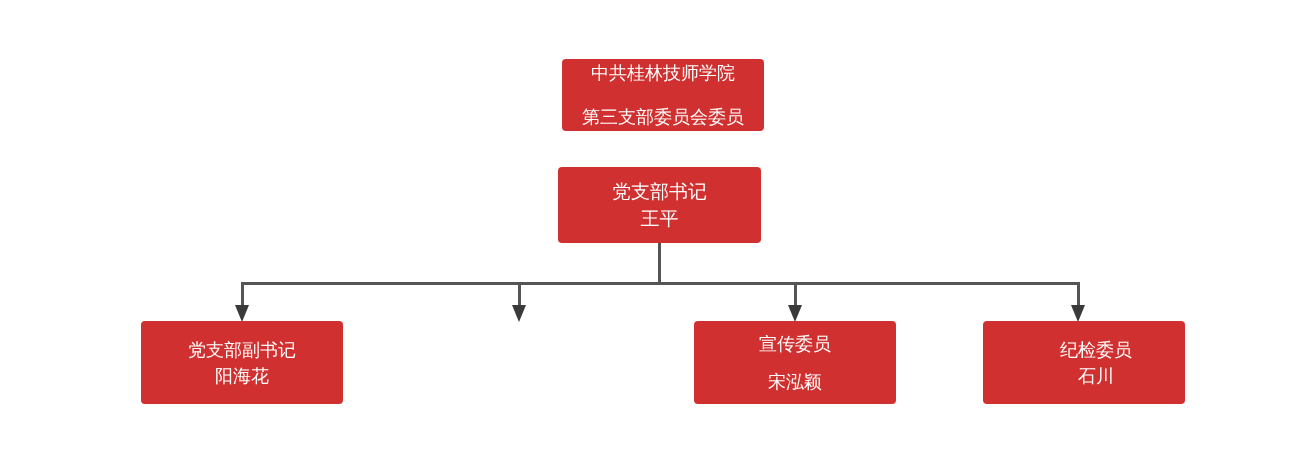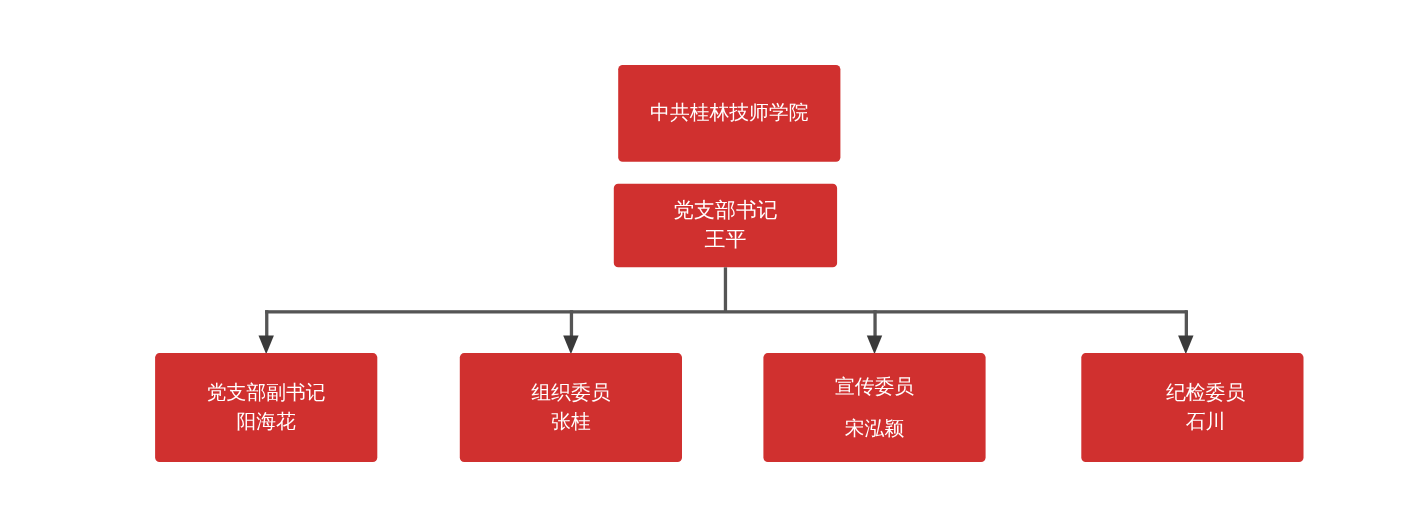--- a/index.html
+++ b/index.html
@@ -36,39 +36,39 @@
   .node .line2 {
     display: block;
     white-space: nowrap;
   }
 
   
   #node-org-header {
     left: 562px;
     top: 59px;
     width: 202px;
-    height: 88px;
+    height: 72px;
     font-size: 18px;
     gap: 18px;
   }
 
   
   #node-secretary {
     left: 558px;
     top: 167px;
     width: 203px;
     height: 76px;
     font-size: 19px;
   }
 
   
   .node-member {
     top: 321px;
     width: 202px;
-    height: 99px;
+    height: 83px;
     font-size: 18px;
   }
   #node-member-0 { left: 141px; }
   #node-member-1 { left: 418px; }
   #node-member-2 { left: 694px; gap: 12px; }
   #node-member-3 { left: 983px; width: 202px; padding-left: 24px; }
 
   
   .connector {
     position: absolute;
@@ -111,20 +111,21 @@
   #arrow-2 { left: 788px; }
   #arrow-3 { left: 1071px; }
 </style>
 </head>
 <body>
 
 <div id="chart-canvas">
 
   <div class="node" id="node-org-header">
     <span class="line1">中共桂林技师学院</span>
+    <span class="line2">第三支部委员会委员</span>
   </div>
 
   <div class="node" id="node-secretary">
     <span class="line1">党支部书记</span>
     <span class="line2">王平</span>
   </div>
 
   <div class="connector" id="stem-secretary"></div>
   <div class="connector" id="bus-horizontal"></div>
 
@@ -135,24 +136,20 @@
   <div class="drop" id="drop-2"></div>
   <div class="arrowhead" id="arrow-2"></div>
   <div class="drop" id="drop-3"></div>
   <div class="arrowhead" id="arrow-3"></div>
 
   <div class="node node-member" id="node-member-0">
     <span class="line1">党支部副书记</span>
     <span class="line2">阳海花</span>
   </div>
 
-  <div class="node node-member" id="node-member-1">
-    <span class="line1">组织委员</span>
-    <span class="line2">张桂</span>
-  </div>
 
   <div class="node node-member" id="node-member-2">
     <span class="line1">宣传委员</span>
     <span class="line2">宋泓颖</span>
   </div>
 
   <div class="node node-member" id="node-member-3">
     <span class="line1">纪检委员</span>
     <span class="line2">石川</span>
   </div>

